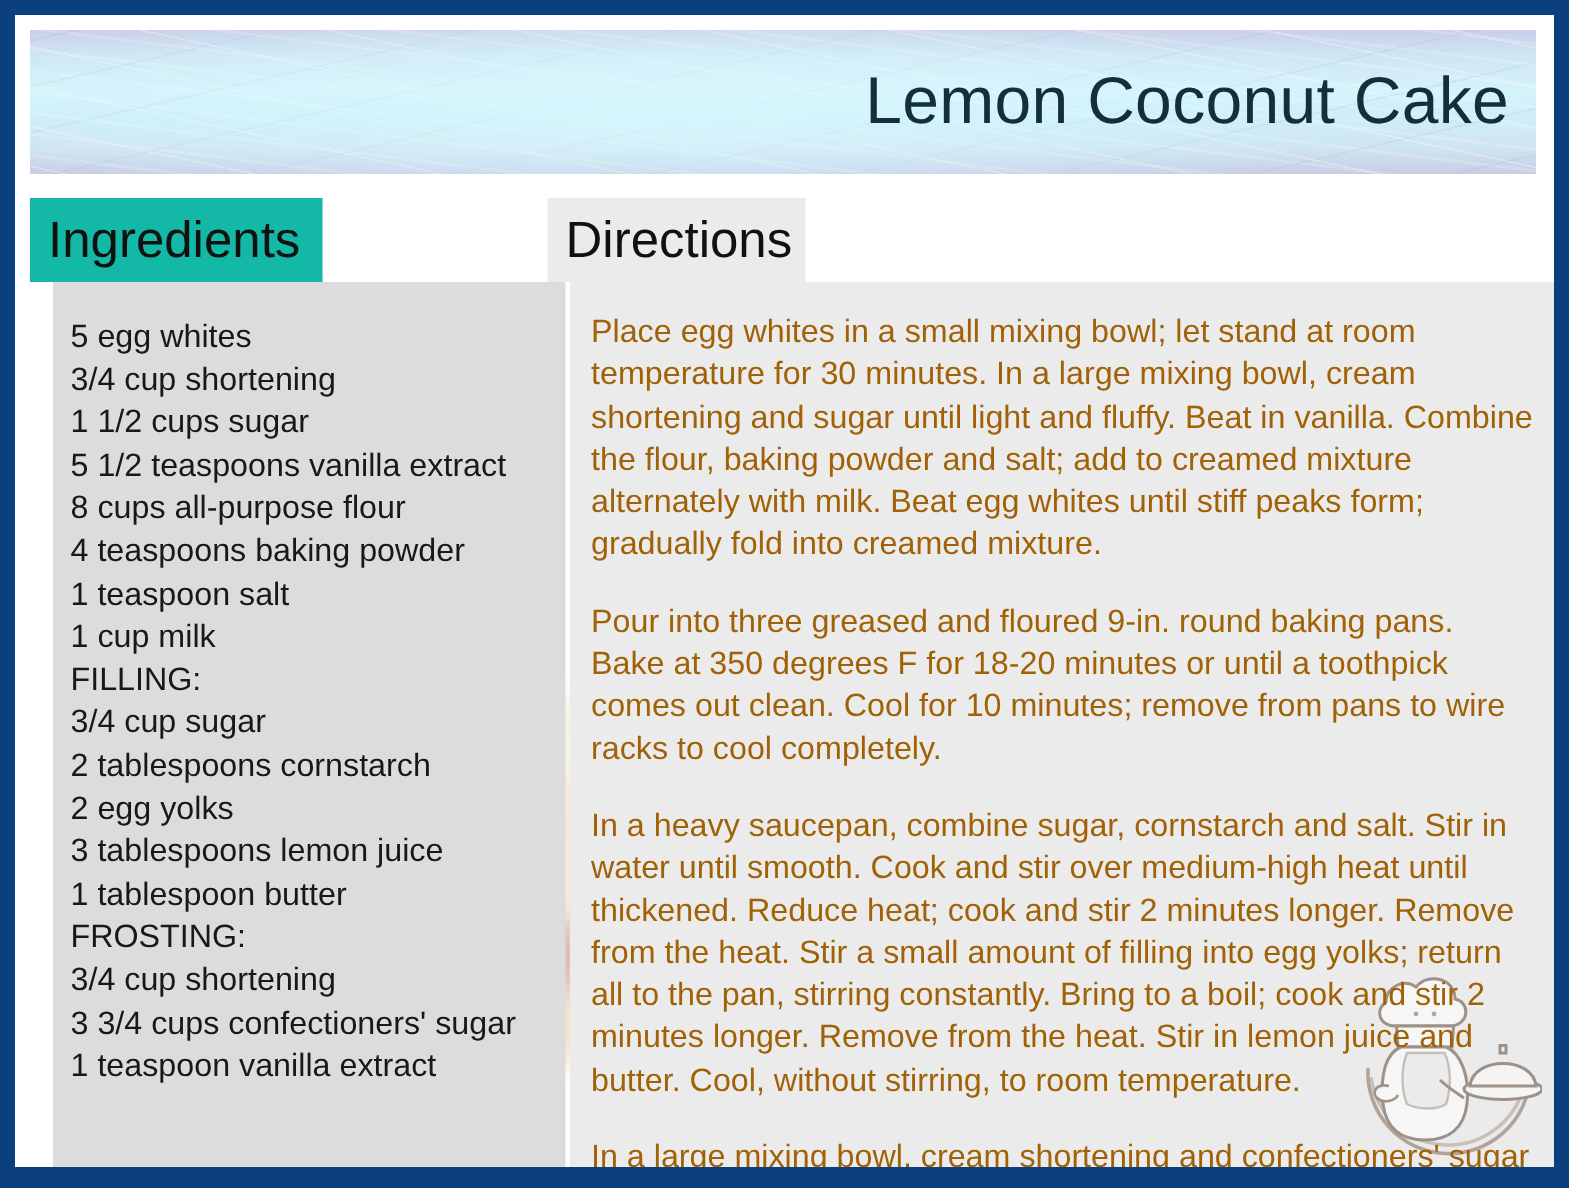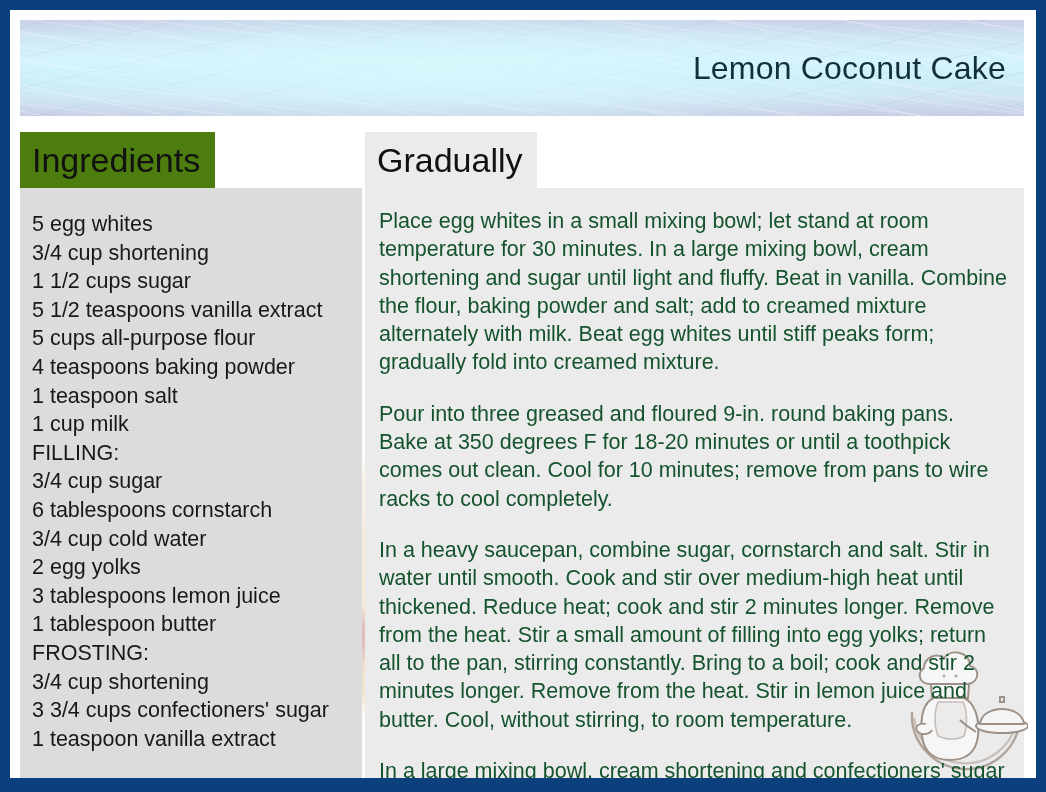--- a/index.html
+++ b/index.html
@@ -76,32 +76,32 @@
     background:
       radial-gradient(ellipse 70% 120% at 42% 55%,
         rgba(215,248,253,0.85) 0%,
         rgba(215,248,253,0.0) 70%);
   }
   .recipe-title {
     position: absolute;
     right: 18px;
     top: 50%;
     transform: translateY(-50%);
-    font-size: 32px;
+    font-size: 44px;
     line-height: 1;
     color: #132f3c;
     letter-spacing: 0.2px;
     white-space: nowrap;
     text-align: center;
   }
 
   
   .section-tab {
     position: absolute;
-    background: #4d7c0f;
+    background: #14b8a6;
     color: #111111;
     font-size: 34px;
     line-height: 1;
     padding: 11px 12px 9px 12px;
     box-sizing: border-box;
     white-space: nowrap;
   }
   #tab-ingredients {
     left: 10px;
     top: 122px;
@@ -114,20 +114,21 @@
     width: 172px;
     height: 56px;
     background: #ebebeb;
   }
 
   
   .panel {
     position: absolute;
     box-sizing: border-box;
     overflow: hidden;
+    margin-left: 15px;
   }
   #ingredients-panel {
     left: 10px;
     top: 178px;
     width: 342px;
     height: 590px;
     background: #dcdcdc;
   }
   #directions-panel {
     left: 355px;
@@ -176,21 +177,21 @@
 
   .directions-body {
     position: relative;
     z-index: 3;
     padding: 19px 16px 0 14px;
   }
   .directions-body p {
     margin: 0 0 23px 0;
     font-size: 21.5px;
     line-height: 28.3px;
-    color: #14532d;
+    color: #a16207;
     text-align: left;
   }
   .directions-body p:last-child {
     margin-bottom: 0;
   }
 </style>
 </head>
 <body>
 
 <div id="recipe-card">
@@ -240,36 +241,35 @@
         <g filter="url(#blurMed)" opacity="0.45">
           <ellipse cx="120" cy="70" rx="46" ry="18" fill="#ffffff" opacity="0.55"></ellipse>
           <ellipse cx="300" cy="52" rx="58" ry="16" fill="#ffffff" opacity="0.45"></ellipse>
           <ellipse cx="330" cy="250" rx="52" ry="20" fill="#f2e0c2" opacity="0.6"></ellipse>
         </g>
       </svg>
     </div>
 
     <div class="section-tab" id="tab-ingredients">Ingredients</div>
 
-    <div class="section-tab" id="tab-directions">Gradually</div>
+    <div class="section-tab" id="tab-directions">Directions</div>
 
     <div class="panel" id="ingredients-panel">
       <ul class="ingredients-list" id="ingredients-list">
           <li>5 egg whites</li>
           <li>3/4 cup shortening</li>
           <li>1 1/2 cups sugar</li>
           <li>5 1/2 teaspoons vanilla extract</li>
-          <li>5 cups all-purpose flour</li>
+          <li>8 cups all-purpose flour</li>
           <li>4 teaspoons baking powder</li>
           <li>1 teaspoon salt</li>
           <li>1 cup milk</li>
           <li>FILLING:</li>
           <li>3/4 cup sugar</li>
-          <li>6 tablespoons cornstarch</li>
-          <li>3/4 cup cold water</li>
+          <li>2 tablespoons cornstarch</li>
           <li>2 egg yolks</li>
           <li>3 tablespoons lemon juice</li>
           <li>1 tablespoon butter</li>
           <li>FROSTING:</li>
           <li>3/4 cup shortening</li>
           <li>3 3/4 cups confectioners' sugar</li>
           <li>1 teaspoon vanilla extract</li>
         </ul>
     </div>
 

